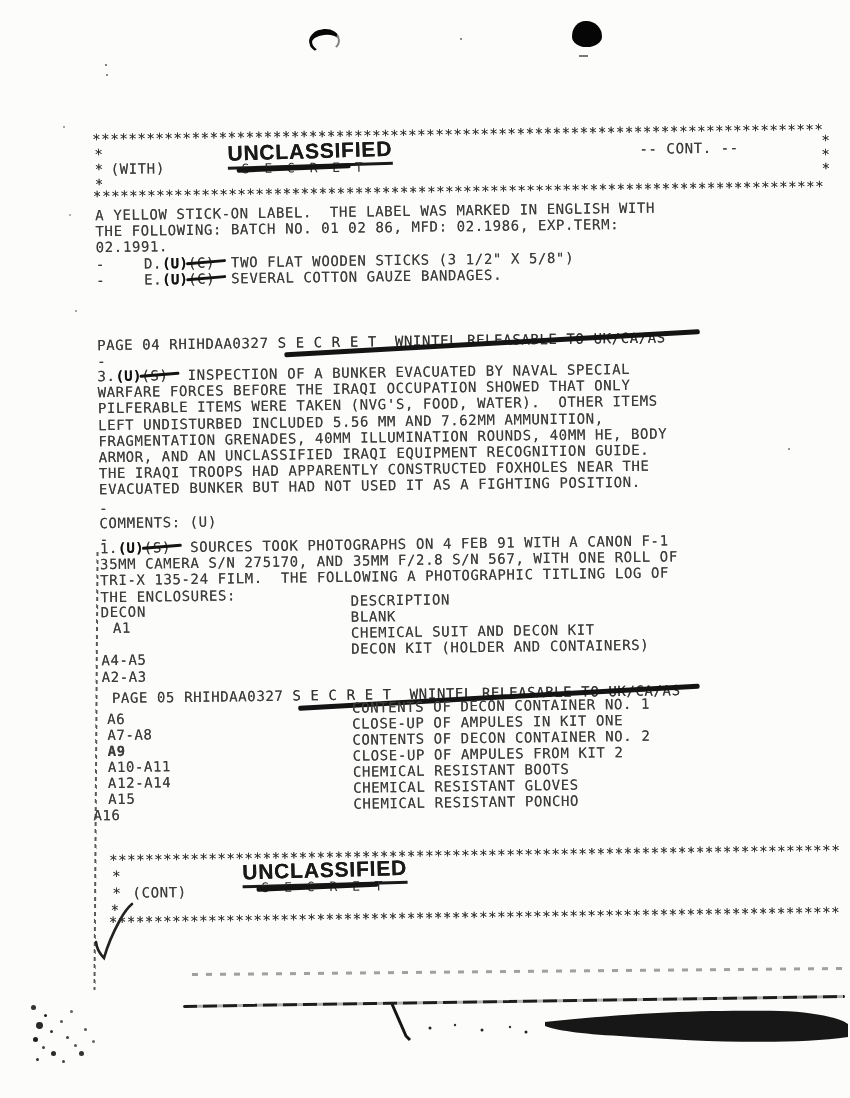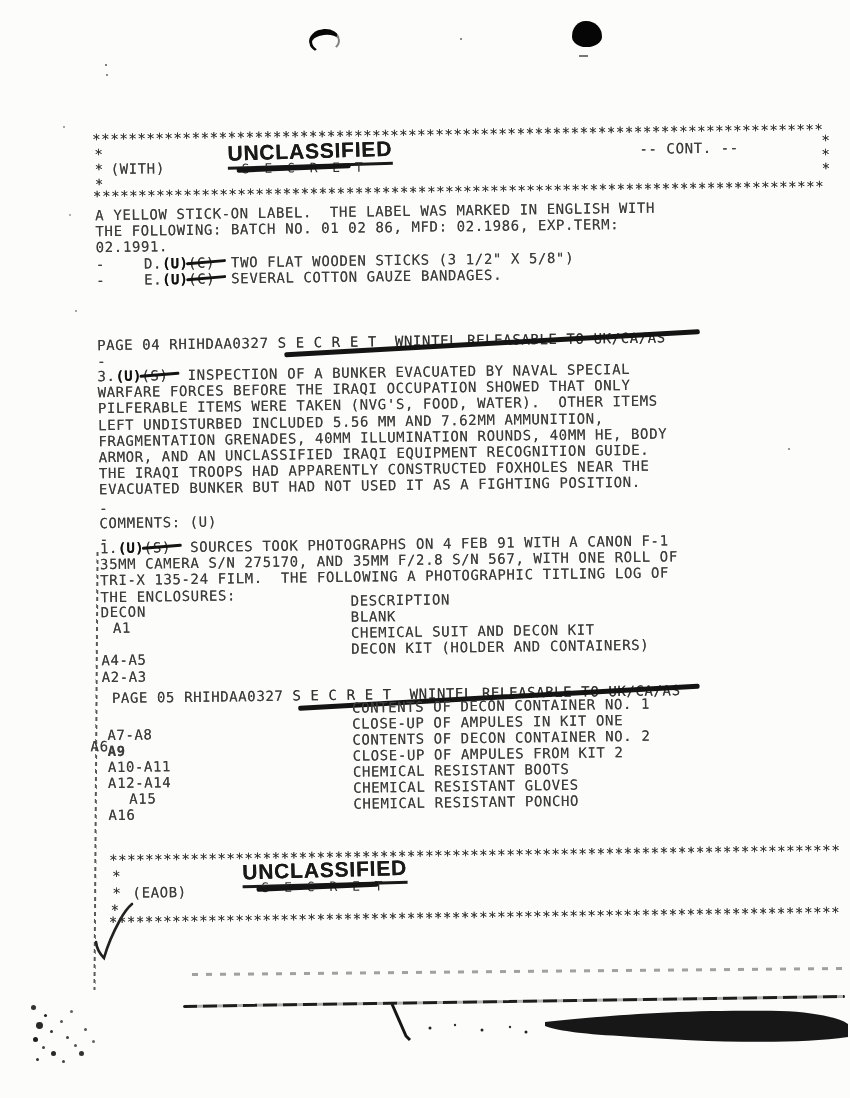--- a/index.html
+++ b/index.html
@@ -154,38 +154,38 @@
   <div class="ln" style="left:100px;top:620px;margin-left:12px;">A1</div>
   <div class="ln" style="left:350px;top:612px;">BLANK</div>
   <div class="ln" style="left:100px;top:669px;">A2-A3</div>
   <div class="ln" style="left:350px;top:628px;">CHEMICAL SUIT AND DECON KIT</div>
   <div class="ln" style="left:100px;top:652px;text-align:center;">A4-A5</div>
   <div class="ln" style="left:350px;top:644px;">DECON KIT (HOLDER AND CONTAINERS)</div>
 
   <div class="ln" style="left:110px;top:690px;"><span>PAGE 05 RHIHDAA0327</span><span class="caveat">S E C R E T  WNINTEL RELEASABLE TO UK/CA/AS</span></div>
   <div class="bar" style="left:296px;top:700px;width:402px;height:5px;transform:rotate(-2.4deg);"></div>
 
-  <div class="ln" style="left:88px;top:711px;margin-top:27px;">A6</div>
+  <div class="ln" style="left:105px;top:711px;">A6</div>
   <div class="ln" style="left:350px;top:703px;">CONTENTS OF DECON CONTAINER NO. 1</div>
   <div class="ln" style="left:105px;top:727px;">A7-A8</div>
   <div class="ln" style="left:350px;top:719px;">CLOSE-UP OF AMPULES IN KIT ONE</div>
   <div class="ln" style="left:105px;top:743px;font-weight:bold;">A9</div>
   <div class="ln" style="left:350px;top:735px;">CONTENTS OF DECON CONTAINER NO. 2</div>
   <div class="ln" style="left:105px;top:759px;">A10-A11</div>
   <div class="ln" style="left:350px;top:751px;">CLOSE-UP OF AMPULES FROM KIT 2</div>
   <div class="ln" style="left:105px;top:775px;">A12-A14</div>
   <div class="ln" style="left:350px;top:767px;">CHEMICAL RESISTANT BOOTS</div>
-  <div class="ln" style="left:105px;top:791px;margin-left:21px;">A15</div>
+  <div class="ln" style="left:105px;top:791px;">A15</div>
   <div class="ln" style="left:350px;top:783px;">CHEMICAL RESISTANT GLOVES</div>
-  <div class="ln" style="left:105px;top:807px;">A16</div>
+  <div class="ln" style="left:90px;top:807px;">A16</div>
   <div class="ln" style="left:350px;top:799px;">CHEMICAL RESISTANT PONCHO</div>
 
   <div class="ln stars" style="left:105px;top:852px;">*********************************************************************************</div>
   <div class="ln stars" style="left:108px;top:868px;">*</div>
   <div class="ln stars" style="left:108px;top:885px;">*</div>
   <div class="ln stars" style="left:106px;top:902px;">*</div>
-  <div class="ln" style="left:128px;top:885px;">(EAOB)</div>
+  <div class="ln" style="left:128px;top:885px;">(CONT)</div>
   <div class="stamp" style="left:238px;top:861px;transform:rotate(-0.8deg);">UNCLASSIFIED</div>
   <div class="secret" style="left:257px;top:882px;">S E C R E T</div>
   <div class="bar" style="left:252px;top:887px;width:122px;height:4.5px;transform:rotate(-1.6deg);"></div>
   <div class="ln stars" style="left:104px;top:914px;">*********************************************************************************</div>
 
 </div>
 
 </body></html>

